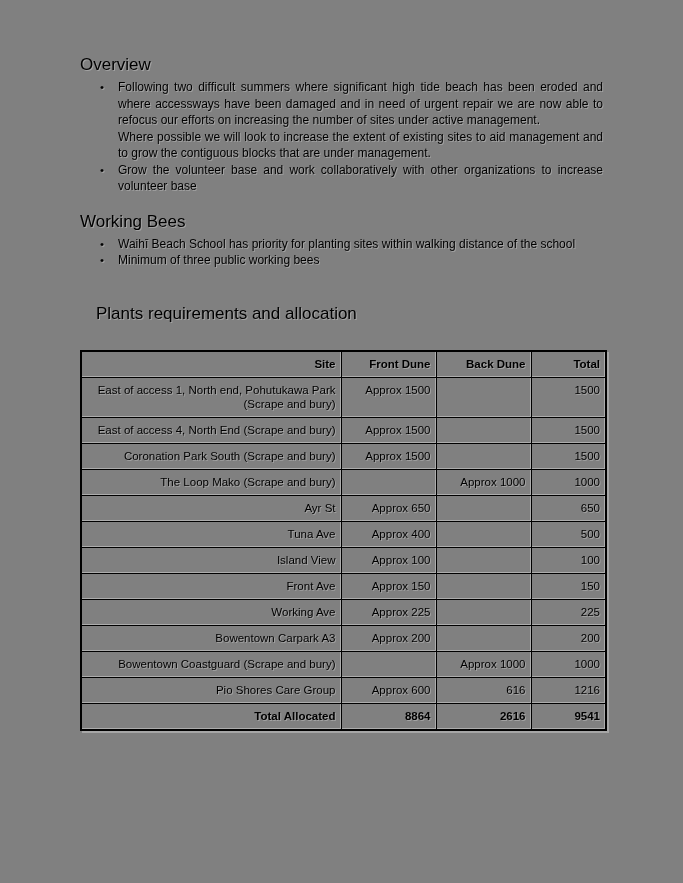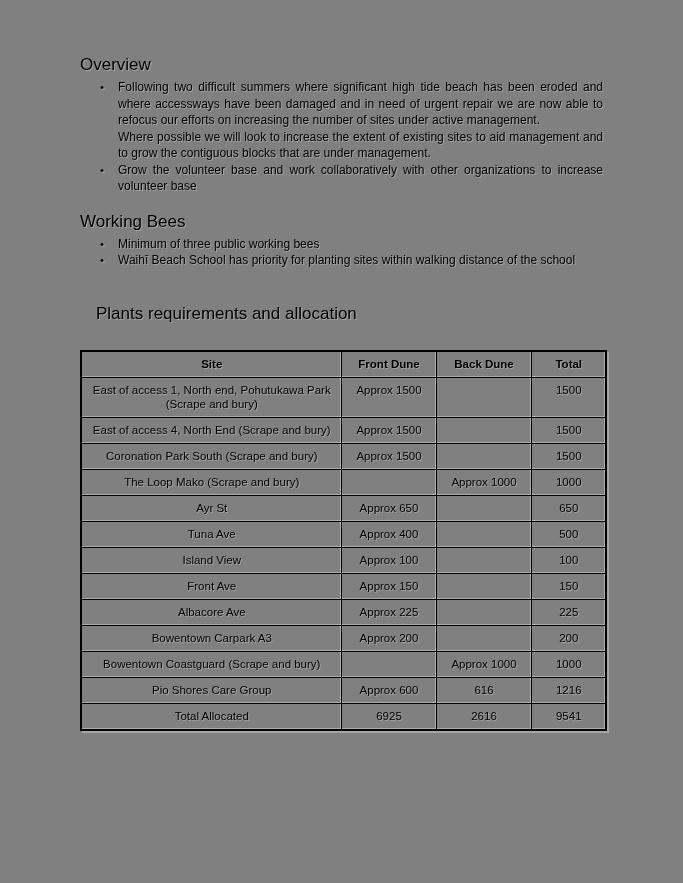--- a/index.html
+++ b/index.html
@@ -51,47 +51,47 @@
     border: 2px solid #000;
     box-shadow: 2px 2px 0 rgba(255,255,255,0.30);
   }
   table.alloc th, table.alloc td {
     border: 1px solid #000;
     box-shadow: inset -1px -1px 0 rgba(255,255,255,0.35);
     padding: 5px 5px 6px 6px;
     font-size: 11.5px;
     line-height: 14px;
     vertical-align: top;
-    text-align: center;
+    text-align: right;
     overflow: hidden;
   }
   table.alloc th { font-weight: 700; }
-  table.alloc tr.total td { font-weight: 400; margin-left: 8px; }
+  table.alloc tr.total td { font-weight: 700; margin-left: 8px; }
   col.c-site  { width: 260px; }
   col.c-front { width: 95px; }
   col.c-back  { width: 95px; }
   col.c-total { width: 75px; }
 </style>
 </head>
 <body>
 
 <div class="page">
 
   <h2 class="section-heading">Overview</h2>
 
   <ul class="bullet-list">
       <li>Following two difficult summers where significant high tide beach has been eroded and where accessways have been damaged and in need of urgent repair we are now able to refocus our efforts on increasing the number of sites under active management.<br>Where possible we will look to increase the extent of existing sites to aid management and to grow the contiguous blocks that are under management.</li>
       <li>Grow the volunteer base and work collaboratively with other organizations to increase volunteer base</li>
     </ul>
 
   <h2 class="section-heading gap-working">Working Bees</h2>
 
   <ul class="bullet-list">
+      <li>Waihī Beach School has priority for planting sites within walking distance of the school</li>
       <li>Minimum of three public working bees</li>
-      <li>Waihī Beach School has priority for planting sites within walking distance of the school</li>
     </ul>
 
   <h2 class="section-heading gap-plants">Plants requirements and allocation</h2>
 
   <table class="alloc">
     <colgroup>
       <col class="c-site">
       <col class="c-front">
       <col class="c-back">
       <col class="c-total">
@@ -147,21 +147,21 @@
           <td></td>
           <td>100</td>
         </tr>
         <tr>
           <td>Front Ave</td>
           <td>Approx 150</td>
           <td></td>
           <td>150</td>
         </tr>
         <tr>
-          <td>Albacore Ave</td>
+          <td>Working Ave</td>
           <td>Approx 225</td>
           <td></td>
           <td>225</td>
         </tr>
         <tr>
           <td>Bowentown Carpark A3</td>
           <td>Approx 200</td>
           <td></td>
           <td>200</td>
         </tr>
@@ -172,20 +172,20 @@
           <td>1000</td>
         </tr>
         <tr>
           <td>Pio Shores Care Group</td>
           <td>Approx 600</td>
           <td>616</td>
           <td>1216</td>
         </tr>
         <tr class="total">
           <td>Total Allocated</td>
-          <td>6925</td>
+          <td>8864</td>
           <td>2616</td>
           <td>9541</td>
         </tr>
       </tbody>
   </table>
 
 </div>
 
 </body></html>

